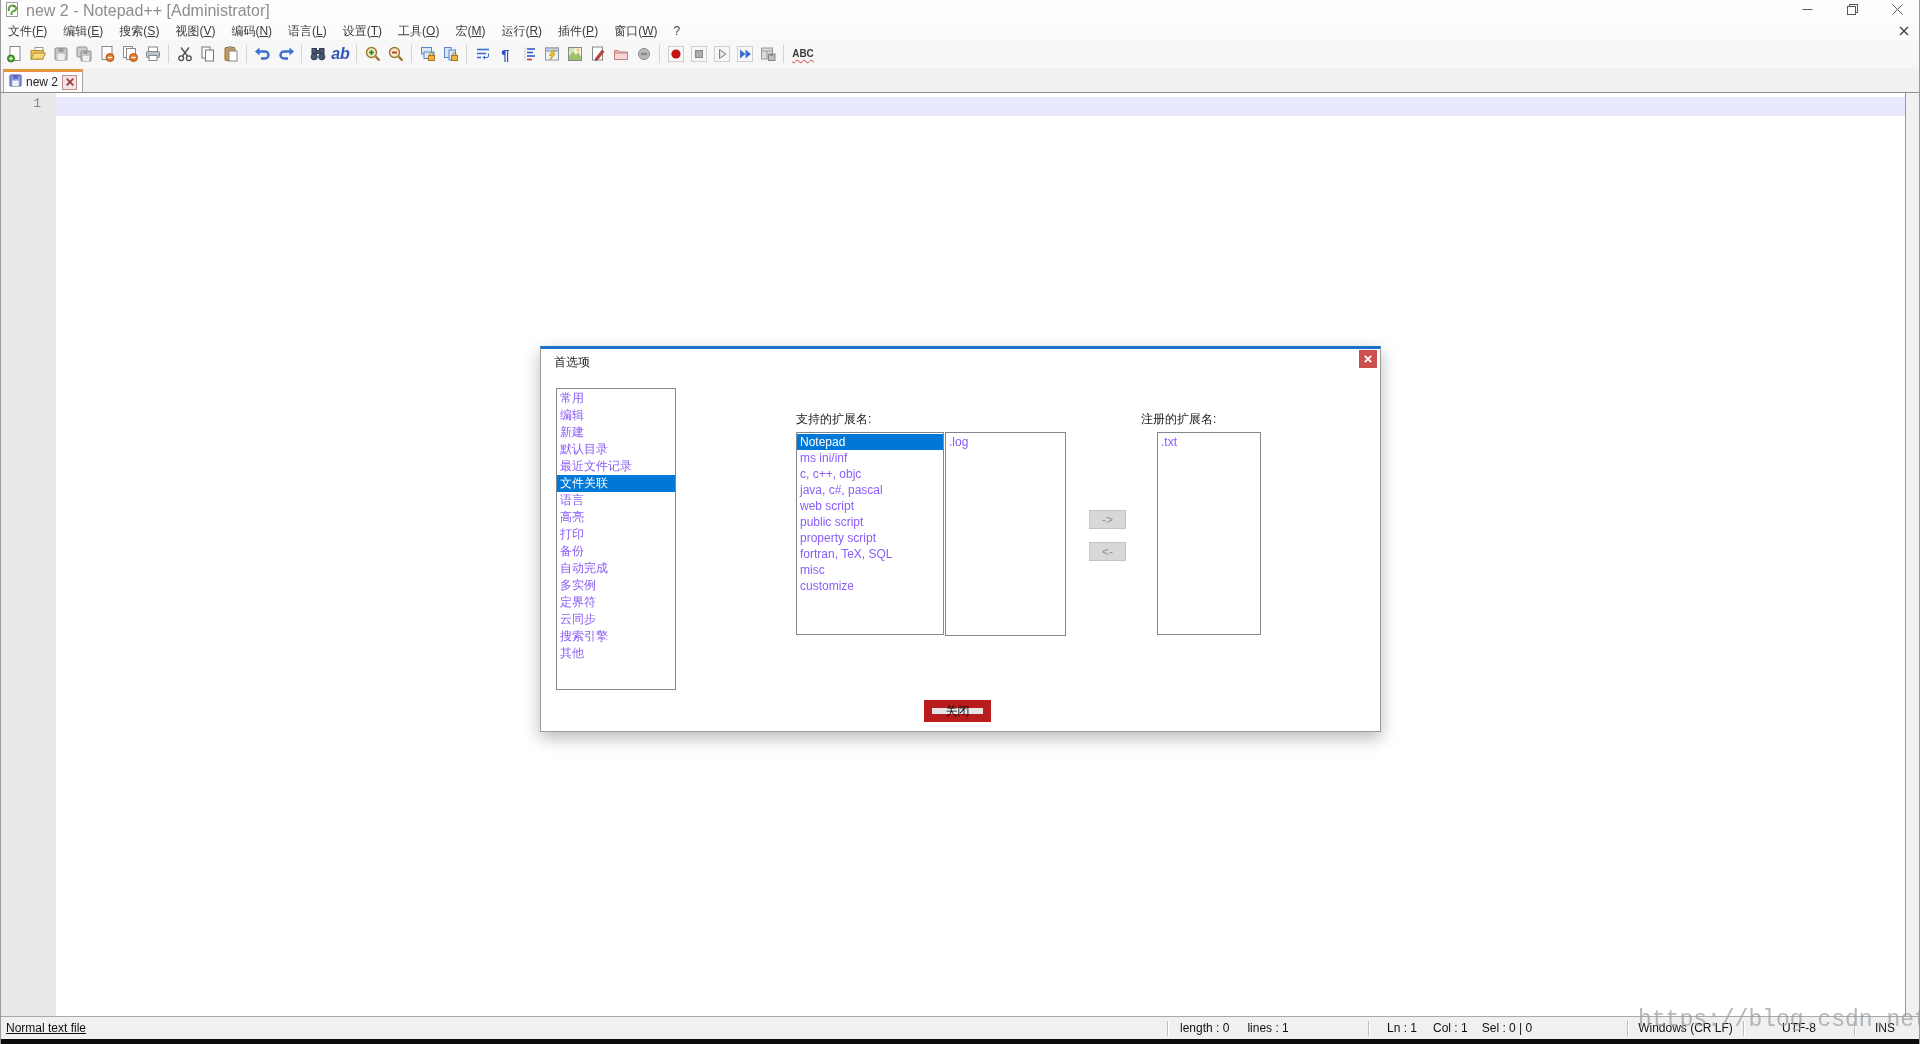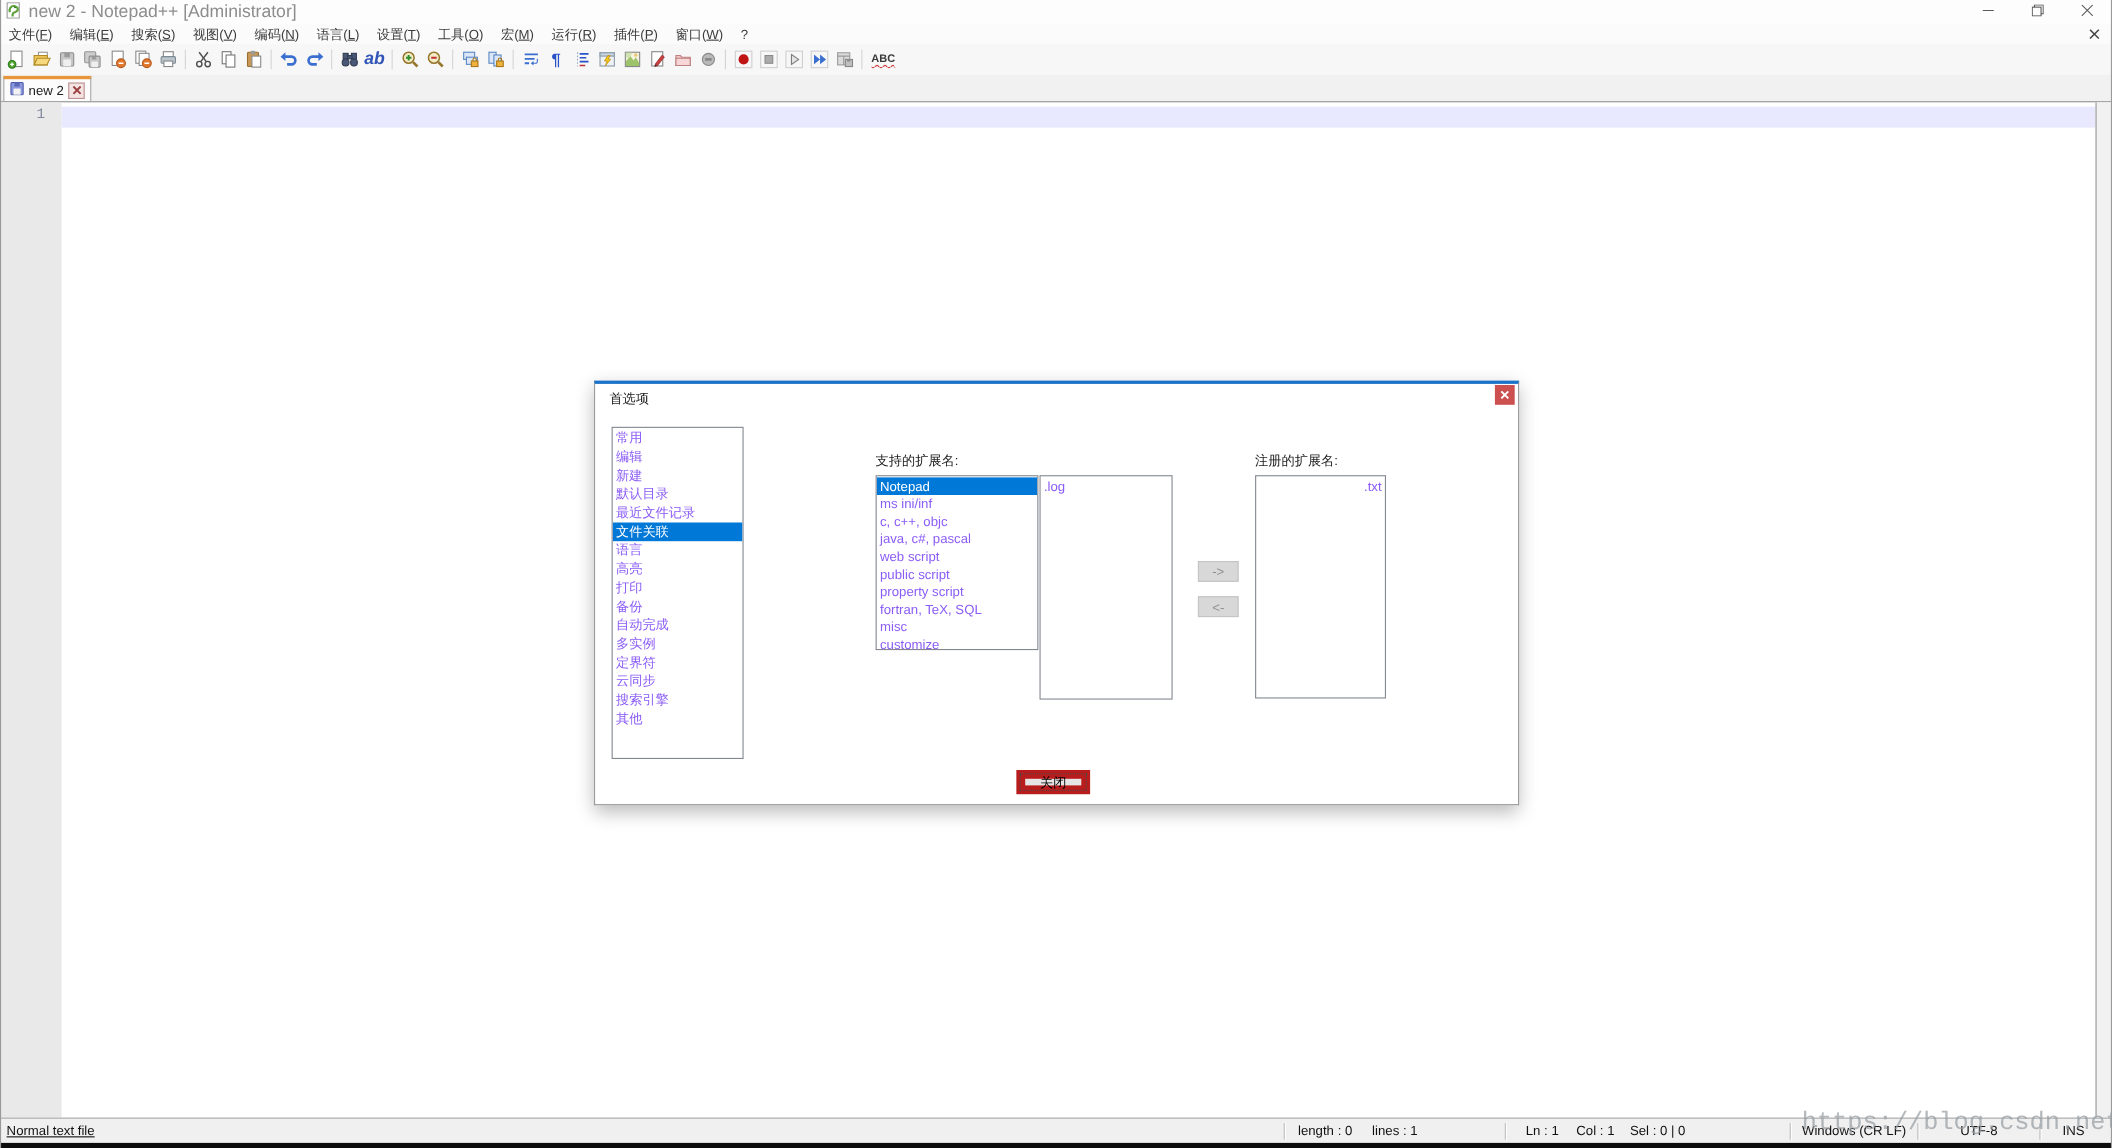--- a/index.html
+++ b/index.html
@@ -56,23 +56,23 @@
   .dlg-title{position:absolute;left:13px;top:5px;color:#1c1c1c;}
   .dlg-close{position:absolute;right:3px;top:1px;width:18px;height:18px;background:#cd5050;display:flex;align-items:center;justify-content:center;}
   .listbox{position:absolute;border:1px solid #828790;background:#fff;overflow:hidden;box-sizing:border-box;padding-top:1px;}
   .cat-list{left:15px;top:39px;width:120px;height:302px;}
   .cat-list .list-item{height:17px;line-height:17px;}
   .list-item{padding:0 3px;white-space:nowrap;overflow:hidden;height:16px;line-height:16px;color:#8b5cf6;}
   .list-item.selected{background:#0078d7;color:#fff;}
   .dlg-label{position:absolute;top:62px;color:#1c1c1c;}
   .lbl-supported{left:255px;}
   .lbl-registered{left:600px;}
-  .list-supported{left:255px;top:83px;width:148px;height:159px;}
+  .list-supported{left:255px;top:83px;width:148px;height:203px;}
   .list-current{left:404px;top:83px;width:121px;height:204px;}
-  .list-registered{left:600px;top:83px;width:119px;height:203px;text-align:right;}
+  .list-registered{left:616px;top:83px;width:104px;height:203px;}
   .xfer-btn{position:absolute;left:548px;width:37px;height:19px;background:#d8d8d8;border:1px solid #c4c4c4;color:#8f8f8f;font-size:12px;display:flex;align-items:center;justify-content:center;box-sizing:border-box;}
   .btn-add{top:161px;}
   .btn-remove{top:193px;}
   .btn-close{position:absolute;left:383px;top:351px;width:67px;height:22px;background:#e5e5e5;border:8px solid #b91c1c;outline:1px dotted #4a4a4a;outline-offset:-4px;display:flex;align-items:center;justify-content:center;box-sizing:border-box;color:#000;}
   
   .watermark{position:absolute;left:1638px;top:1007px;z-index:60;pointer-events:none;
     font-family:"Liberation Mono","DejaVu Sans Mono",monospace;font-size:23px;color:rgba(150,156,162,0.72);white-space:nowrap;}
 </style>
 </head>
 <body>

